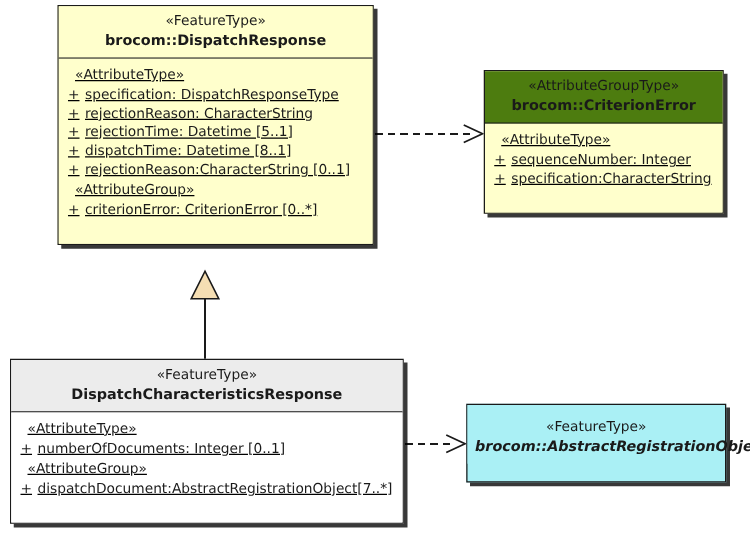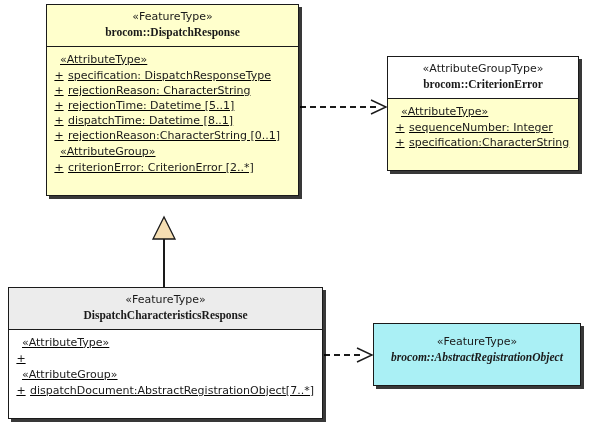--- a/index.html
+++ b/index.html
@@ -48,21 +48,20 @@
     font-size: 11px;
     color: #1a1a1a;
     white-space: nowrap;
   }
   .cls-name {
     font-size: 11.5px;
     font-weight: bold;
     color: #1a1a1a;
     white-space: nowrap;
     margin-top: 1px;
-    font-family: Liberation Serif, serif;
   }
   .cls-name.abstract {
     font-style: italic;
   }
   .cls-body {
     box-sizing: border-box;
     padding: 4px 3px 20px 3px;
     text-decoration: underline;
   }
   .grp-label {
@@ -94,21 +93,21 @@
     left: 46px;  top: 4px;   width: 253px;
     background: #ffffcc;
   }
   #box-dispatch-response .cls-header { background: #ffffcc; }
   #box-dispatch-response .cls-body   { background: #ffffcc; }
 
   #box-criterion-error {
     left: 387px; top: 56px;  width: 192px;
     background: #ffffcc;
   }
-  #box-criterion-error .cls-header { background: #ffffff; }
+  #box-criterion-error .cls-header { background: #4d7c0f; }
   #box-criterion-error .cls-body   { background: #ffffcc; }
 
   #box-dispatch-characteristics {
     left: 8px;   top: 287px; width: 315px;
     background: #ffffff;
   }
   #box-dispatch-characteristics .cls-header { background: #ececec; }
   #box-dispatch-characteristics .cls-body   { background: #ffffff; }
 
   #box-abstract-registration-object {
@@ -167,21 +166,21 @@
         <span class="attr-text">dispatchTime: Datetime [8..1]</span>
       </div>
       <div class="attr-row">
         <span class="attr-vis">+</span>
         <span class="attr-text">rejectionReason:CharacterString [0..1]</span>
       </div>
 
       <div class="grp-label">«AttributeGroup»</div>
       <div class="attr-row">
         <span class="attr-vis">+</span>
-        <span class="attr-text">criterionError: CriterionError [2..*]</span>
+        <span class="attr-text">criterionError: CriterionError [0..*]</span>
       </div>
     </div>
   </div>
 
   <div class="uml-class" id="box-criterion-error">
     <div class="cls-header divided">
       <div class="stereotype">«AttributeGroupType»</div>
       <div class="cls-name">brocom::CriterionError</div>
     </div>
     <div class="cls-body">
@@ -199,20 +198,21 @@
 
   <div class="uml-class" id="box-dispatch-characteristics">
     <div class="cls-header divided">
       <div class="stereotype">«FeatureType»</div>
       <div class="cls-name">DispatchCharacteristicsResponse</div>
     </div>
     <div class="cls-body">
       <div class="grp-label">«AttributeType»</div>
       <div class="attr-row">
         <span class="attr-vis">+</span>
+        <span class="attr-text">numberOfDocuments: Integer [0..1]</span>
       </div>
 
       <div class="grp-label">«AttributeGroup»</div>
       <div class="attr-row">
         <span class="attr-vis">+</span>
         <span class="attr-text">dispatchDocument:AbstractRegistrationObject[7..*]</span>
       </div>
     </div>
   </div>
 

